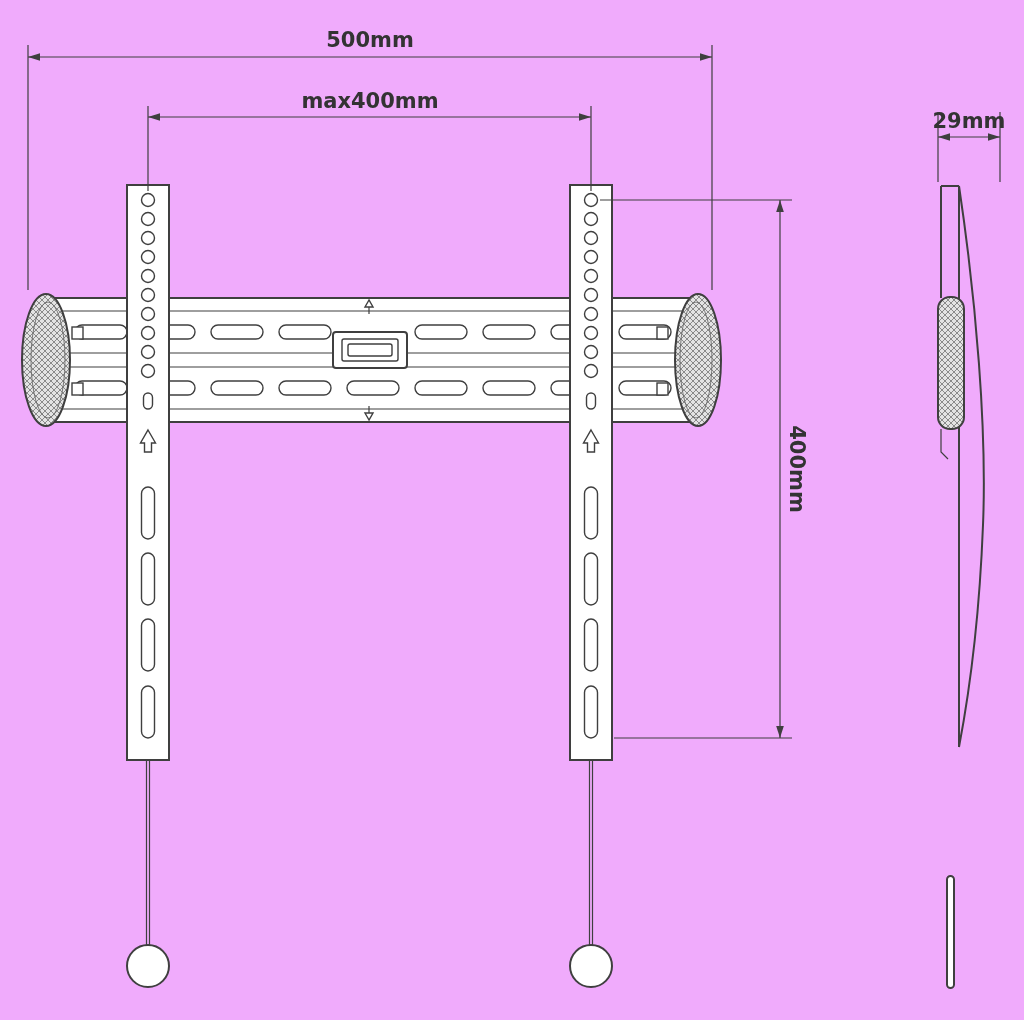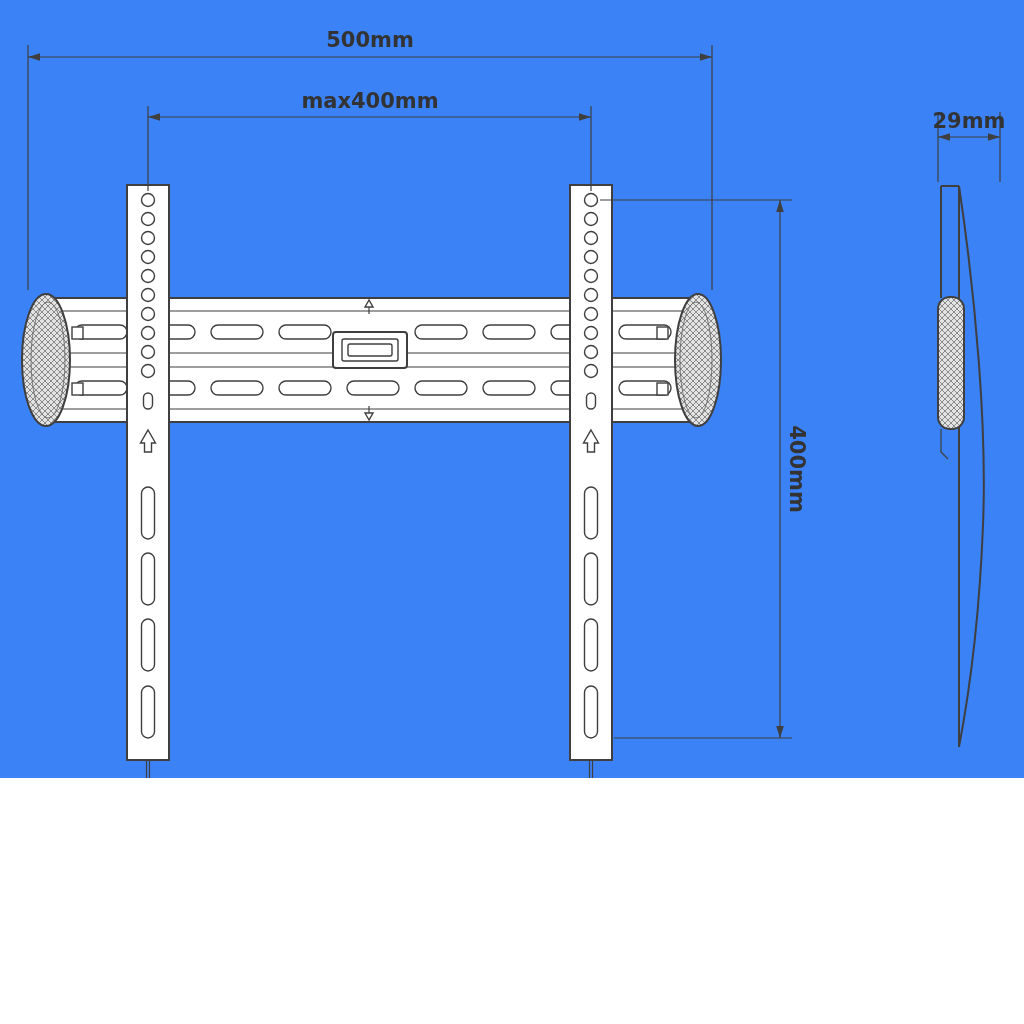--- a/index.html
+++ b/index.html
@@ -2,22 +2,22 @@
 <html><head>
 <meta charset="utf-8">
 <style>
   html, body {
     margin: 0;
     padding: 0;
     background: #ffffff;
   }
   .canvas {
     width: 1024px;
-    height: 778px;
-    background: #3b82f6;
+    height: 1020px;
+    background: #f0abfc;
     position: relative;
     overflow: hidden;
   }
   svg { display: block; }
   .dim-text {
     font-family: "DejaVu Sans", "Liberation Sans", sans-serif;
     font-size: 21px;
     font-weight: 600;
     fill: #333333;
   }

